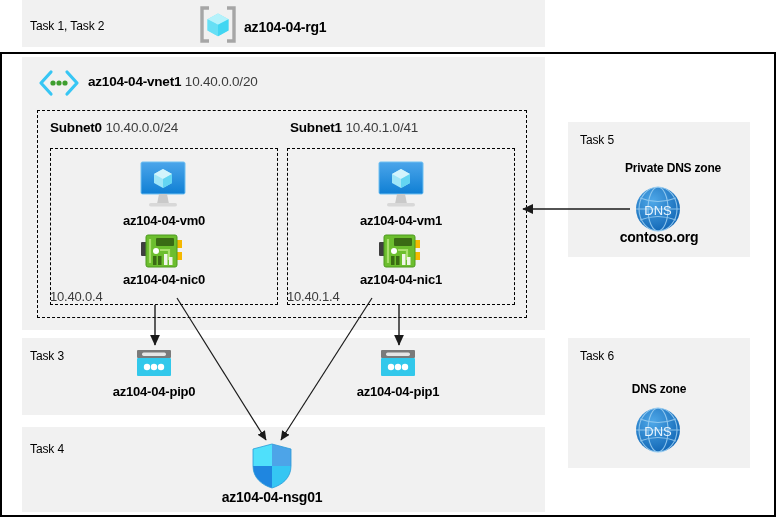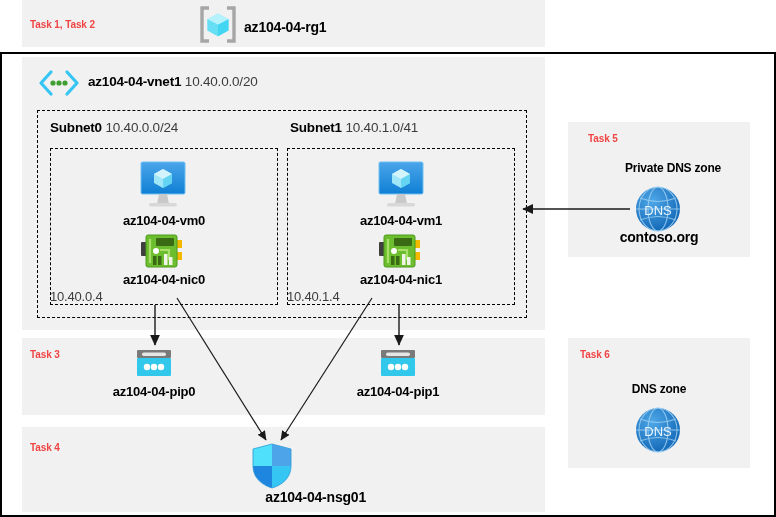--- a/index.html
+++ b/index.html
@@ -18,23 +18,23 @@
     background: #ffffff;
     overflow: hidden;
   }
   .panel {
     position: absolute;
     background: #f1f1f1;
     box-sizing: border-box;
   }
   .task-label {
     position: absolute;
-    color: #ef4444;
-    font-weight: bold;
-    font-size: 10px;
+    color: #000000;
+    font-weight: normal;
+    font-size: 12px;
     letter-spacing: -0.1px;
     white-space: nowrap;
   }
   .outer-box {
     position: absolute;
     border: 2px solid #000000;
     box-sizing: border-box;
     background: transparent;
   }
   .dashed-box {
@@ -261,25 +261,25 @@
       <g clip-path="url(#shieldClip)">
         <rect x="4" y="2" width="19" height="22" fill="#4fe0fb"></rect>
         <rect x="23" y="2" width="19" height="22" fill="#4da4e8"></rect>
         <rect x="4" y="24" width="19" height="24" fill="#1f86e0"></rect>
         <rect x="23" y="24" width="19" height="24" fill="#35c6f3"></rect>
       </g>
       <path d="M23 2 L42 7 L42 24 C42 36 33 43 23 46 C13 43 4 36 4 24 L4 7 Z" fill="none" stroke="#2a9ad8" stroke-width="0.8"></path>
     </svg>
   </div>
 
-  <div class="node-title" style="left:178px; top:489px; width:188px; font-size:14px;text-align:right;">az104-04-nsg01</div>
+  <div class="node-title" style="left:178px; top:489px; width:188px; font-size:14px;">az104-04-nsg01</div>
 
   <div class="panel" style="left:568px; top:122px; width:182px; height:135px;"></div>
 
-  <div class="task-label" style="left:580px; top:133px;margin-left:8px;">Task 5</div>
+  <div class="task-label" style="left:580px; top:133px;">Task 5</div>
 
   <div class="node-title" style="left:568px; top:161px; width:210px; font-size:12px;">Private DNS zone</div>
 
   <div class="icon" style="left:633px; top:184px;">
     <svg width="50" height="50" viewBox="0 0 50 50">
       <defs>
         <radialGradient id="dnsg1" cx="38%" cy="32%" r="72%">
           <stop offset="0%" stop-color="#4fa8e8"></stop>
           <stop offset="100%" stop-color="#1166b5"></stop>
         </radialGradient>

